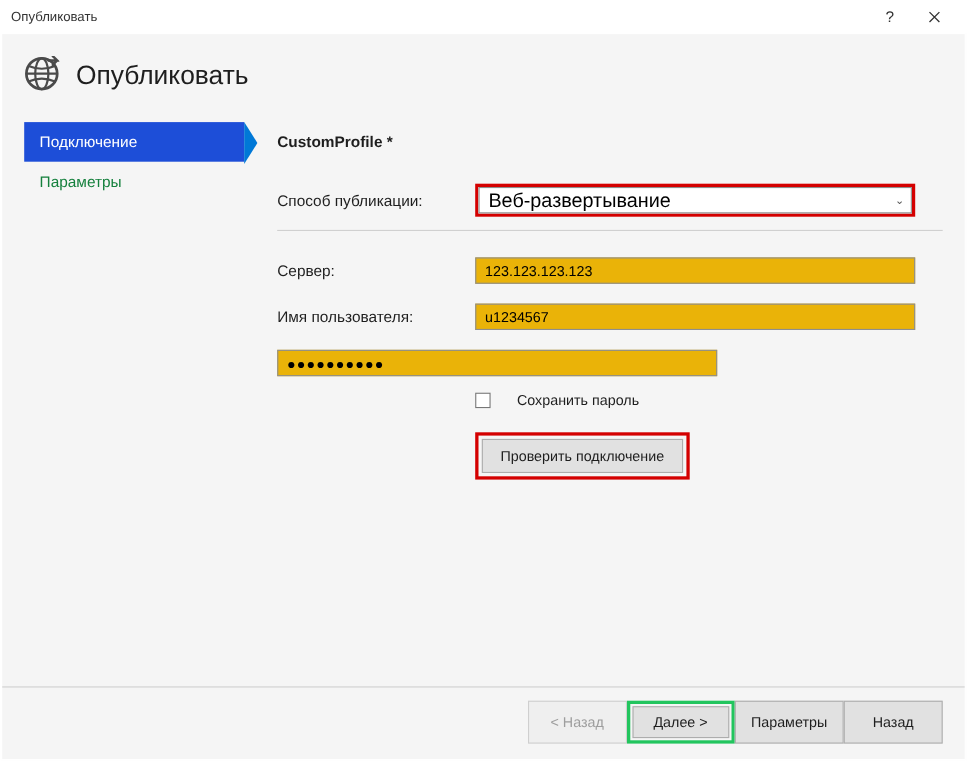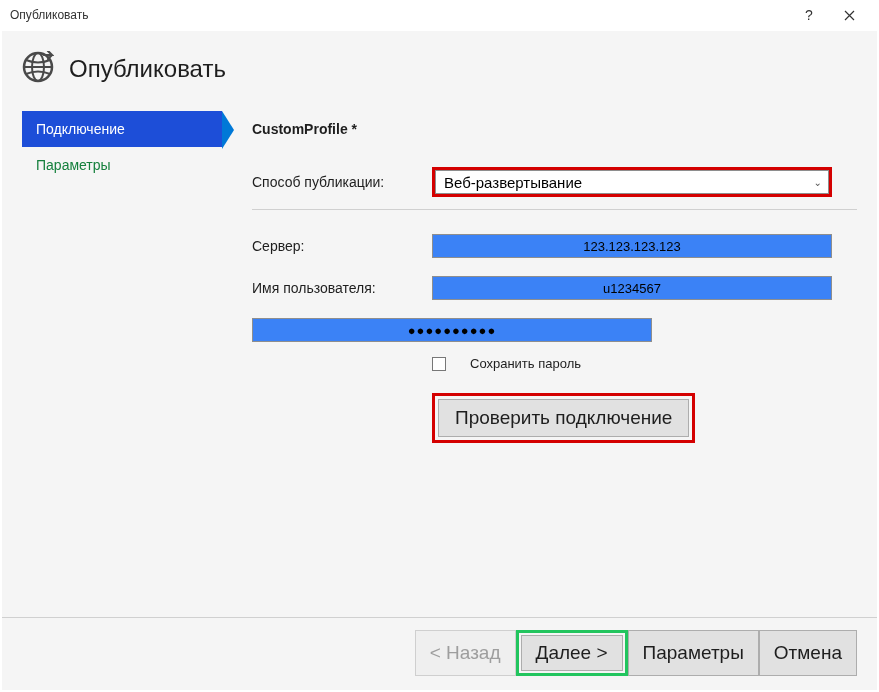--- a/index.html
+++ b/index.html
@@ -92,42 +92,41 @@
     }
     .select-wrap {
       border: 3px solid #d40000;
       padding: 0;
     }
     .select {
       width: 100%;
       height: 24px;
       border: 1px solid #8e8e8e;
       background: #fff;
-      font-size: 15px;
+      font-size: 18px;
       padding: 2px 20px 2px 8px;
       appearance: none;
     }
     .select-arrow {
       position: absolute;
       right: 10px;
       top: 50%;
       transform: translateY(-50%);
       font-size: 10px;
       color: #555;
       pointer-events: none;
     }
     .textinput {
       width: 100%;
       height: 24px;
       border: 1px solid #8e8e8e;
-      background: #3b82f6;
+      background: #eab308;
       font-size: 13px;
       padding: 2px 8px;
       font-family: inherit;
-      text-align: center;
     }
     .checkbox-row {
       margin-left: 180px;
       display: flex;
       align-items: center;
       gap: 24px;
       margin-bottom: 22px;
       margin-top: -4px;
     }
     .checkbox {
@@ -162,23 +161,23 @@
     .test-btn-frame {
       display: inline-block;
       border: 3px solid #d40000;
       padding: 3px;
     }
     .btn {
       display: inline-block;
       border: 1px solid #adadad;
       background: #e1e1e1;
       padding: 6px 14px;
-      font-size: 19px;
+      font-size: 13px;
       color: #1e1e1e;
-      text-align: left;
+      text-align: center;
       cursor: pointer;
       min-width: 90px;
     }
     .btn:disabled, .btn.disabled {
       color: #9e9e9e;
       border-color: #cfcfcf;
       background: #efefef;
       cursor: default;
     }
     .footer {
@@ -285,15 +284,15 @@
       </div>
     </div>
   </div>
 
   <div class="footer">
     <button class="btn disabled" type="button">&lt; Назад</button>
     <span class="next-frame">
       <button class="btn" type="button">Далее &gt;</button>
     </span>
     <button class="btn" type="button">Параметры</button>
-    <button class="btn" type="button">Отмена</button>
+    <button class="btn" type="button">Назад</button>
   </div>
 </div>
 
 </body></html>

